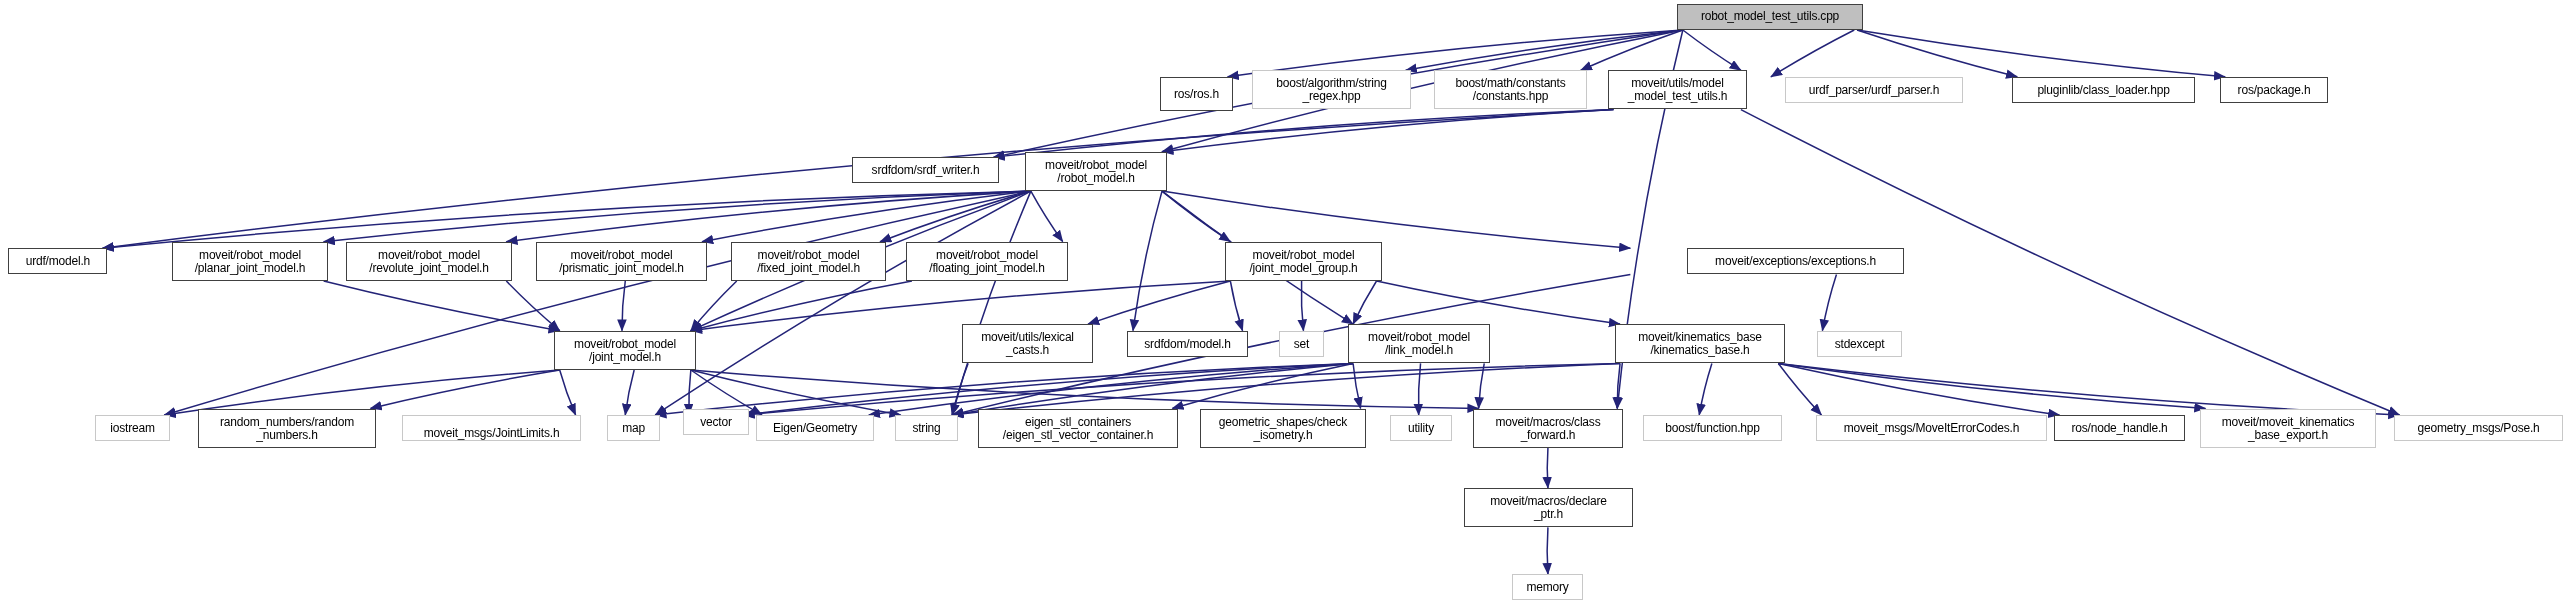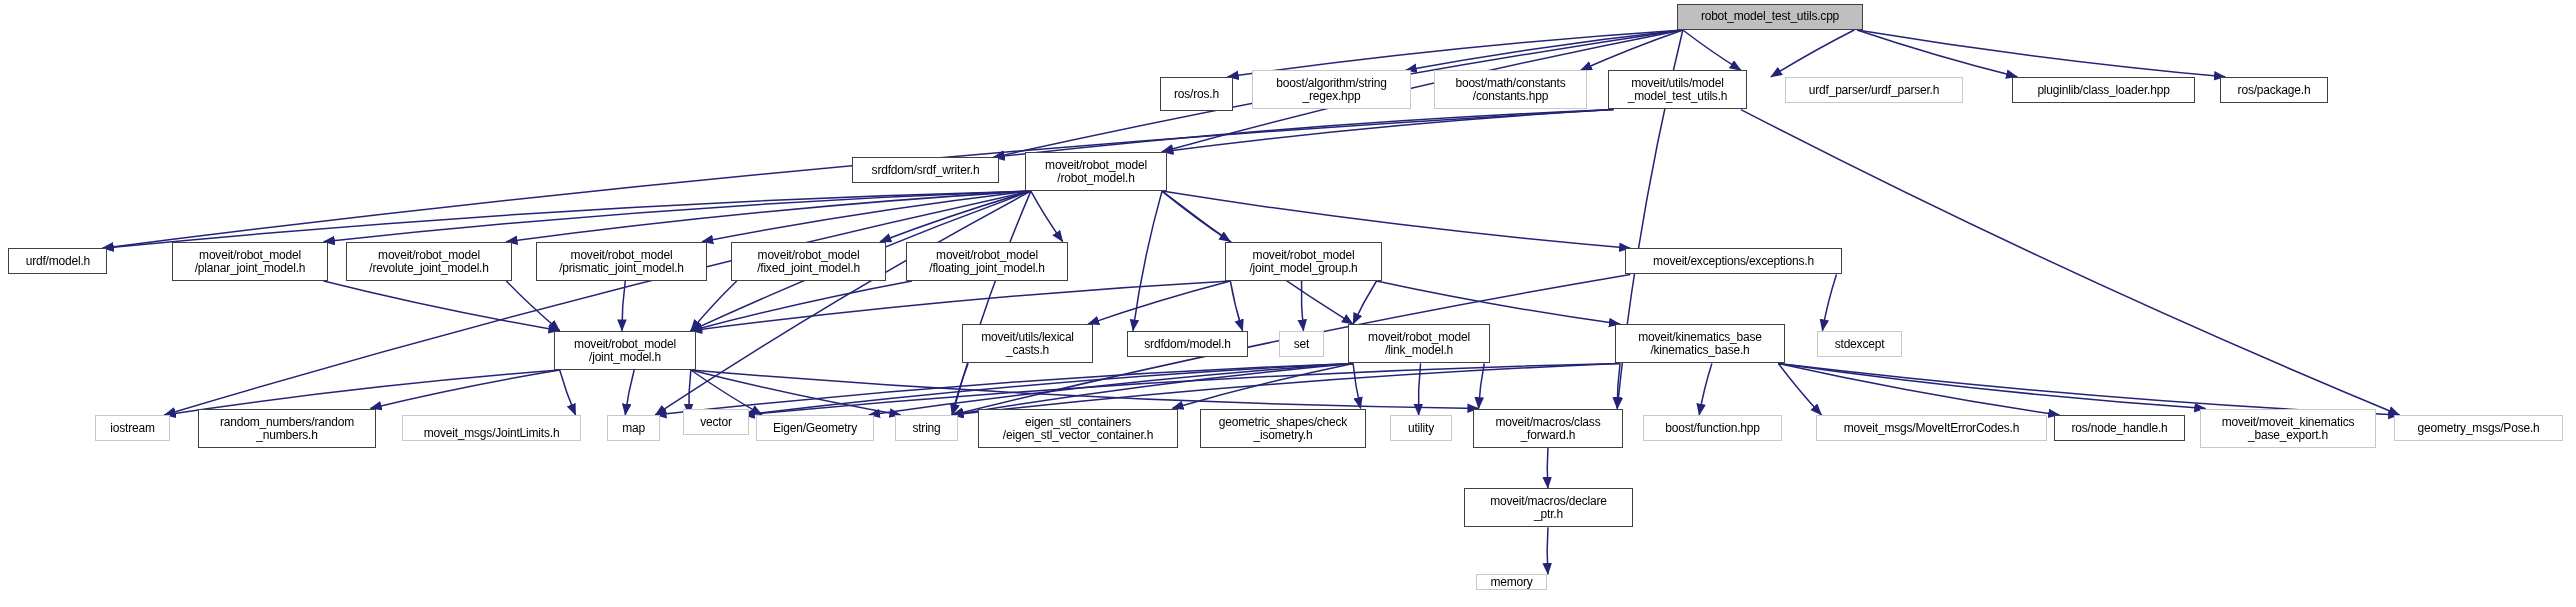--- a/index.html
+++ b/index.html
@@ -150,21 +150,21 @@
 /fixed_joint_model.h</span>
       </div>
       <div class="node n-strong" style="left: 906px; top: 242px; width: 162px; height: 39px;">
         <span class="lbl">moveit/robot_model
 /floating_joint_model.h</span>
       </div>
       <div class="node n-strong" style="left: 1225px; top: 242px; width: 157px; height: 39px;">
         <span class="lbl">moveit/robot_model
 /joint_model_group.h</span>
       </div>
-      <div class="node n-strong" style="left: 1625px; top: 248px; width: 217px; height: 26px;">
+      <div class="node n-strong" style="left: 1687px; top: 248px; width: 217px; height: 26px;">
         <span class="lbl">moveit/exceptions/exceptions.h</span>
       </div>
       <div class="node n-strong" style="left: 554px; top: 331px; width: 142px; height: 39px;">
         <span class="lbl">moveit/robot_model
 /joint_model.h</span>
       </div>
       <div class="node n-strong" style="left: 962px; top: 324px; width: 131px; height: 39px;">
         <span class="lbl">moveit/utils/lexical
 _casts.h</span>
       </div>
@@ -235,18 +235,18 @@
         <span class="lbl">moveit/moveit_kinematics
 _base_export.h</span>
       </div>
       <div class="node n-plain" style="left: 2394px; top: 415px; width: 169px; height: 26px;">
         <span class="lbl">geometry_msgs/Pose.h</span>
       </div>
       <div class="node n-strong" style="left: 1464px; top: 488px; width: 169px; height: 39px;">
         <span class="lbl">moveit/macros/declare
 _ptr.h</span>
       </div>
-      <div class="node n-plain" style="left: 1476px; top: 574px; width: 71px; height: 16px; text-align: center;">
+      <div class="node n-plain" style="left: 1512px; top: 574px; width: 71px; height: 26px; text-align: center;">
         <span class="lbl">memory</span>
       </div>
     </div>
 </div>
 
 
 </body></html>

